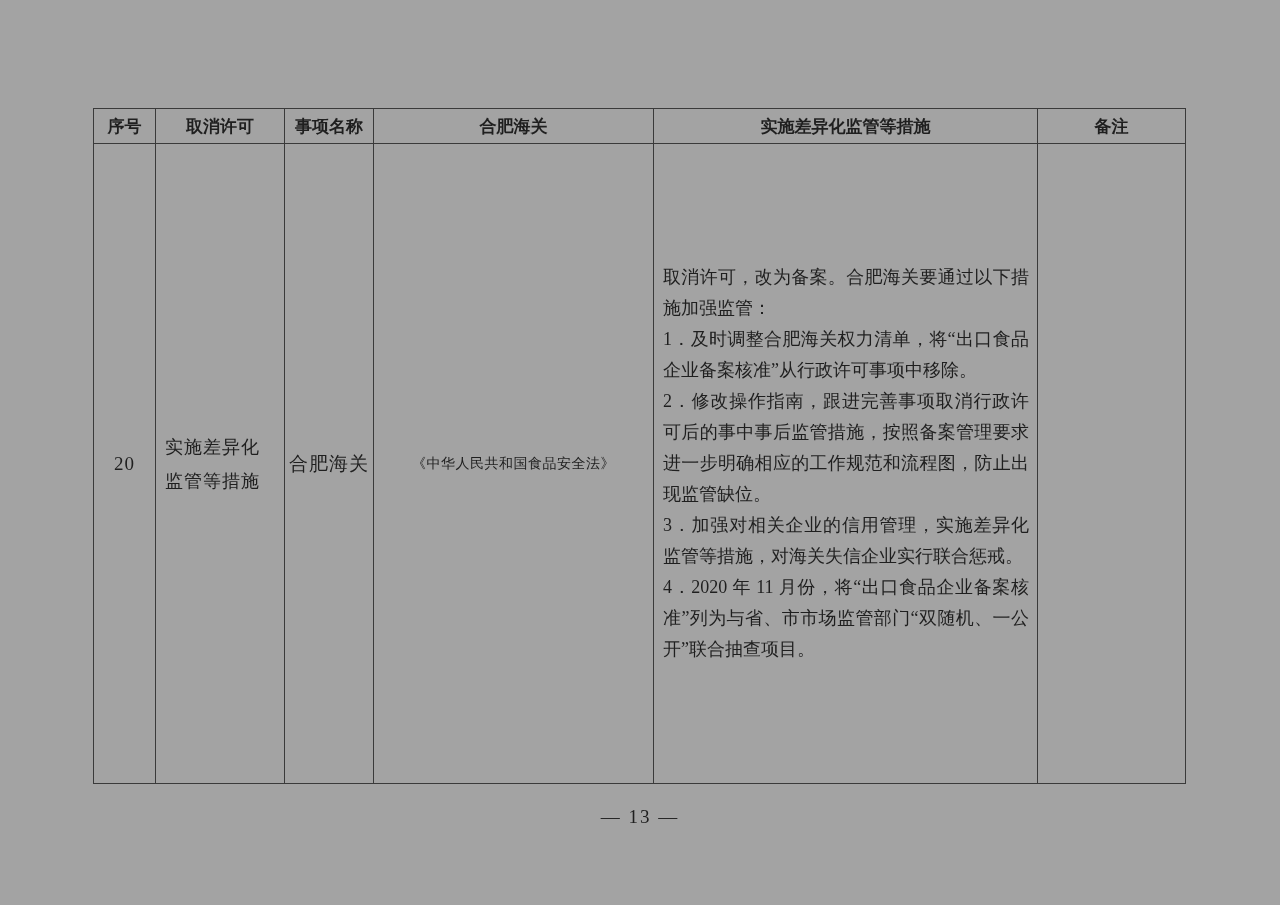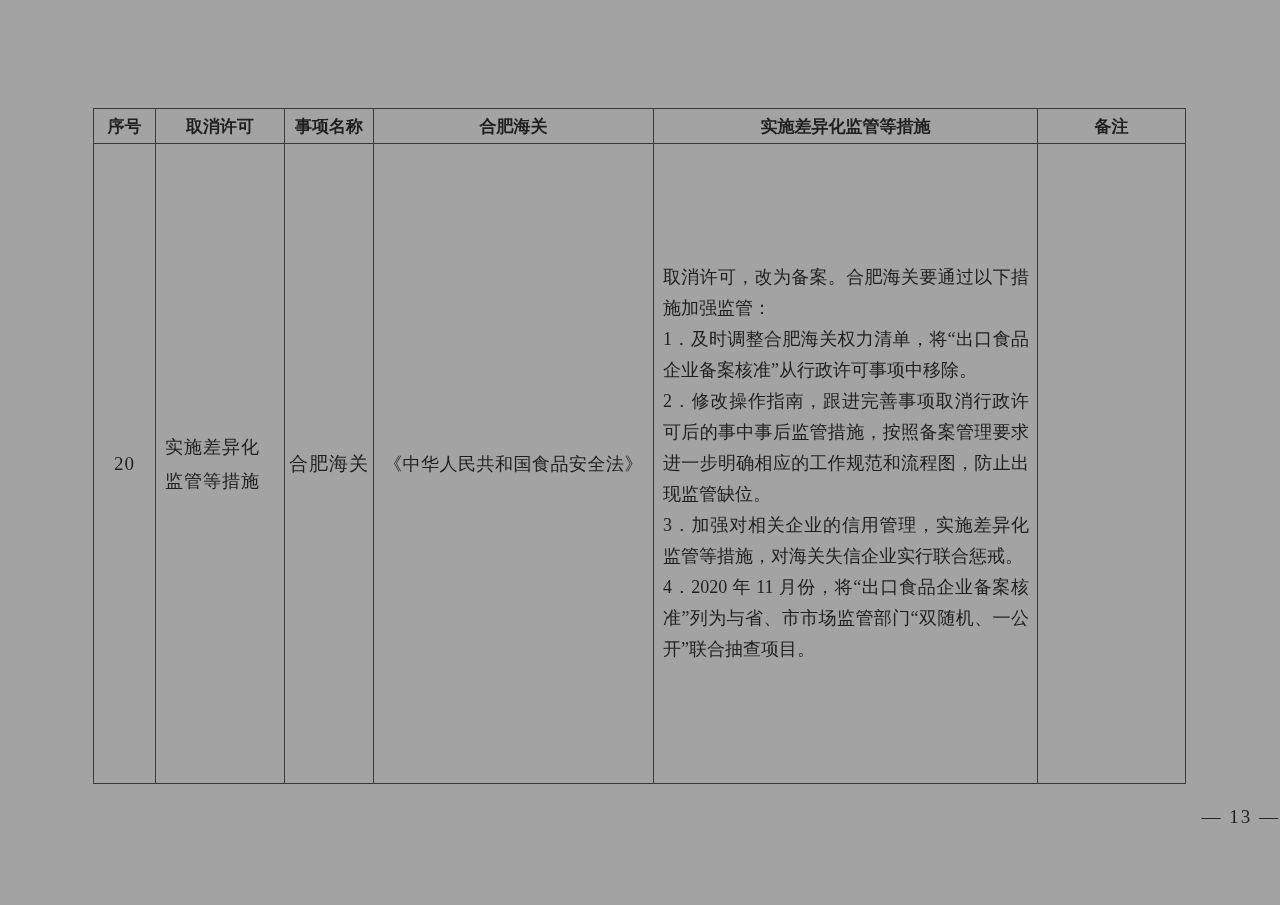--- a/index.html
+++ b/index.html
@@ -42,38 +42,38 @@
   }
   td.c-item {
     text-align: left;
     padding: 0 9px;
     font-size: 18px;
     line-height: 34px;
     letter-spacing: 1px;
   }
   td.c-basis {
     text-align: center;
-    font-size: 18px;
+    font-size: 14px;
     letter-spacing: 0.5px;
     white-space: nowrap;
   }
   td.c-measures {
     text-align: justify;
     padding: 0 8px 0 9px;
     font-size: 18px;
     line-height: 31px;
     white-space: pre-line;
   }
   td.c-remark { text-align: center; font-size: 18px; }
   .footer-pageno {
     position: absolute;
     left: 0;
     top: 806px;
     width: 100%;
-    text-align: right;
+    text-align: center;
     font-size: 19px;
     letter-spacing: 2px;
     color: #1f1f1f;
   }
 </style>
 </head>
 <body>
 
 <div class="page">
 

